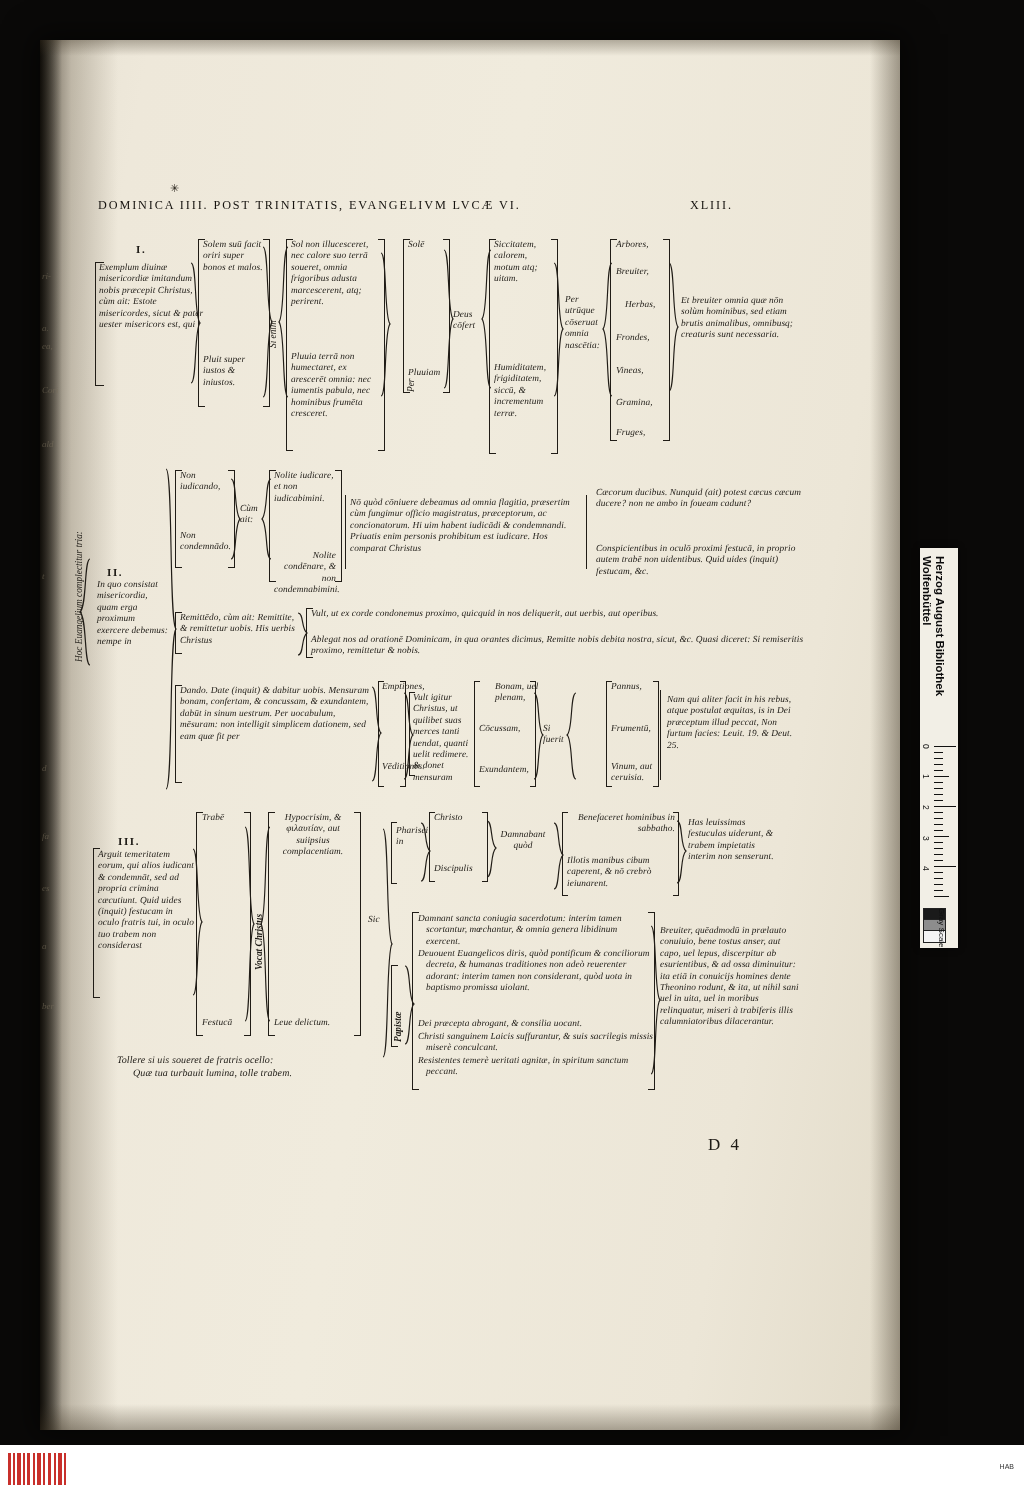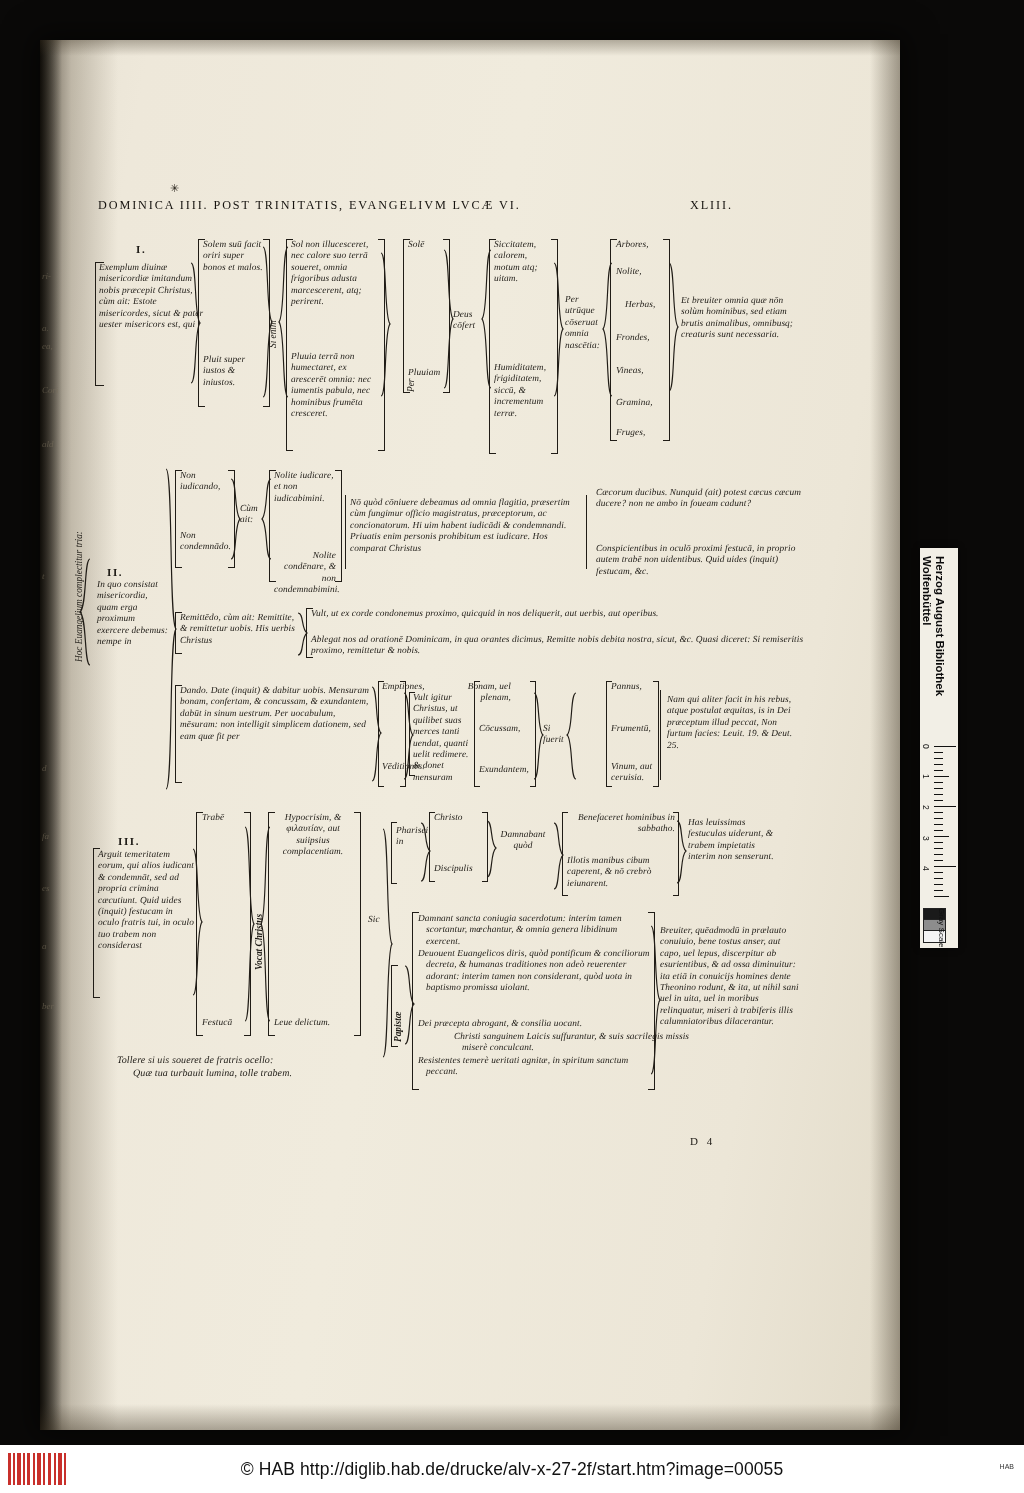--- a/index.html
+++ b/index.html
@@ -38,22 +38,22 @@
   .rom{font-style:normal;}
   .ctr{text-align:center;}
 
   #headline{position:absolute;left:98px;top:198px;width:620px;
       font-style:normal;font-size:12.2px;letter-spacing:1.9px;color:#16130f;
       font-family:"Liberation Serif",serif;white-space:nowrap;}
   #headfolio{position:absolute;left:690px;top:198px;font-style:normal;
       font-size:12.2px;letter-spacing:1.9px;color:#16130f;}
   #asterisk{position:absolute;left:170px;top:182px;font-size:11px;color:#2a251c;}
 
-  #sig{position:absolute;left:690px;top:1135px;font-style:normal;
-      font-size:11px;letter-spacing:3px;color:#1d1a15;}
+  #sig{position:absolute;left:708px;top:1135px;font-style:normal;
+      font-size:17px;letter-spacing:3px;color:#1d1a15;}
 
   
   .brk{position:absolute;border:1.15px solid #201c16;}
   .brk.left{border-right:none;}    
   .brk.right{border-left:none;}    
   .vline{position:absolute;width:0;border-left:1.15px solid #201c16;}
 
   
   .rot{position:absolute;transform-origin:0 0;transform:rotate(-90deg);
        white-space:nowrap;color:#1d1a15;font-style:italic;font-size:9.3px;}
@@ -178,21 +178,21 @@
   <path d="M1 1 C7 1 4 61 10 67 C4 73 7 134 1 134" fill="none" stroke="#201c16" stroke-width="1.15"></path>
 </svg>
 <div class="tx" style="left:565px;top:295px;width:42px;">Per utrūque cōseruat omnia nascētia:</div>
 <svg style="position:absolute;left:602px;top:262px;" width="11" height="135">
   <path d="M10 1 C4 1 7 61 1 67 C7 73 4 134 10 134" fill="none" stroke="#201c16" stroke-width="1.15"></path>
 </svg>
 
 <div class="brk left" style="left:610px;top:239px;width:6px;height:200px;"></div>
 <div class="brk right" style="left:663px;top:239px;width:6px;height:200px;"></div>
 <div class="tx" style="left:616px;top:240px;">Arbores,</div>
-<div class="tx" style="left:616px;top:267px;">Nolite,</div>
+<div class="tx" style="left:616px;top:267px;">Breuiter,</div>
 <div class="tx" style="left:616px;top:300px;margin-left:9px;">Herbas,</div>
 <div class="tx" style="left:616px;top:333px;">Frondes,</div>
 <div class="tx" style="left:616px;top:366px;">Vineas,</div>
 <div class="tx" style="left:616px;top:398px;">Gramina,</div>
 <div class="tx" style="left:616px;top:428px;">Fruges,</div>
 
 <svg style="position:absolute;left:668px;top:262px;" width="11" height="130">
   <path d="M1 1 C7 1 4 59 10 65 C4 71 7 129 1 129" fill="none" stroke="#201c16" stroke-width="1.15"></path>
 </svg>
 <div class="tx" style="left:681px;top:296px;width:124px;">Et breuiter omnia quæ nōn solùm hominibus, sed etiam brutis animalibus, omnibusq; creaturis sunt necessaria.</div>
@@ -249,21 +249,21 @@
 <div class="tx" style="left:382px;top:762px;width:22px;">Vēditiones.</div>
 
 <svg style="position:absolute;left:403px;top:692px;" width="11" height="88">
   <path d="M1 1 C7 1 4 39 10 43 C4 47 7 87 1 87" fill="none" stroke="#201c16" stroke-width="1.15"></path>
 </svg>
 <div class="brk left" style="left:409px;top:692px;width:5px;height:82px;"></div>
 <div class="tx" style="left:413px;top:693px;width:58px;">Vult igitur Christus, ut quilibet suas merces tanti uendat, quanti uelit redimere. &amp; donet mensuram</div>
 
 <div class="brk left" style="left:474px;top:681px;width:5px;height:104px;"></div>
 <div class="brk right" style="left:530px;top:681px;width:5px;height:104px;"></div>
-<div class="tx" style="left:459px;top:682px;width:52px;text-align:right;">Bonam, uel plenam,</div>
+<div class="tx" style="left:495px;top:682px;width:52px;">Bonam, uel plenam,</div>
 <div class="tx" style="left:479px;top:724px;width:52px;">Cōcussam,</div>
 <div class="tx" style="left:479px;top:765px;width:52px;">Exundantem,</div>
 
 <svg style="position:absolute;left:533px;top:692px;" width="11" height="88">
   <path d="M1 1 C7 1 4 39 10 43 C4 47 7 87 1 87" fill="none" stroke="#201c16" stroke-width="1.15"></path>
 </svg>
 <div class="tx" style="left:543px;top:724px;width:22px;">Si fuerit</div>
 <svg style="position:absolute;left:566px;top:692px;" width="11" height="88">
   <path d="M10 1 C4 1 7 39 1 43 C7 47 4 87 10 87" fill="none" stroke="#201c16" stroke-width="1.15"></path>
 </svg>
@@ -339,21 +339,21 @@
 <div class="rot bold" style="left:393px;top:1042px;">Papistæ</div>
 <svg style="position:absolute;left:404px;top:965px;" width="11" height="80">
   <path d="M1 1 C7 1 4 35 10 39 C4 43 7 79 1 79" fill="none" stroke="#201c16" stroke-width="1.15"></path>
 </svg>
 
 <div class="brk left" style="left:412px;top:912px;width:6px;height:176px;"></div>
 <div class="brk right" style="left:648px;top:912px;width:6px;height:176px;"></div>
 <div class="tx" style="left:418px;top:914px;width:228px;text-indent:-8px;padding-left:8px;">Damnant sancta coniugia sacerdotum: interim tamen scortantur, mœchantur, &amp; omnia genera libidinum exercent.</div>
 <div class="tx" style="left:418px;top:949px;width:228px;text-indent:-8px;padding-left:8px;">Deuouent Euangelicos diris, quòd pontificum &amp; conciliorum decreta, &amp; humanas traditiones non adeò reuerenter adorant: interim tamen non considerant, quòd uota in baptismo promissa uiolant.</div>
 <div class="tx" style="left:418px;top:1019px;width:228px;text-indent:-8px;padding-left:8px;">Dei præcepta abrogant, &amp; consilia uocant.</div>
-<div class="tx" style="left:418px;top:1032px;width:228px;text-indent:-8px;padding-left:8px;margin-left:36px;">Christi sanguinem Laicis suffurantur, &amp; suis sacrilegis missis miserè conculcant.</div>
+<div class="tx" style="left:418px;top:1032px;width:228px;text-indent:-8px;padding-left:8px;">Christi sanguinem Laicis suffurantur, &amp; suis sacrilegis missis miserè conculcant.</div>
 <div class="tx" style="left:418px;top:1056px;width:228px;text-indent:-8px;padding-left:8px;">Resistentes temerè ueritati agnitæ, in spiritum sanctum peccant.</div>
 
 <svg style="position:absolute;left:650px;top:925px;" width="11" height="150">
   <path d="M1 1 C7 1 4 70 10 75 C4 80 7 149 1 149" fill="none" stroke="#201c16" stroke-width="1.15"></path>
 </svg>
 <div class="tx" style="left:660px;top:926px;width:142px;">Breuiter, quēadmodū in prælauto conuiuio, bene tostus anser, aut capo, uel lepus, discerpitur ab esurientibus, &amp; ad ossa diminuitur: ita etiā in conuicijs homines dente Theonino rodunt, &amp; ita, ut nihil sani uel in uita, uel in moribus relinquatur, miseri à trabiferis illis calumniatoribus dilacerantur.</div>
 
 <div class="tx" style="left:117px;top:1055px;font-size:10px;">Tollere si uis soueret de fratris ocello:</div>
 <div class="tx" style="left:133px;top:1068px;font-size:10px;">Quæ tua turbauit lumina, tolle trabem.</div>
 
@@ -413,15 +413,14 @@
       <i style="left:15px;width:2px;"></i>
     <i style="left:19px;width:3px;"></i>
       <i style="left:25px;width:2px;"></i>
     <i style="left:29px;width:4px;"></i>
       <i style="left:35px;width:2px;"></i>
     <i style="left:40px;width:3px;"></i>
       <i style="left:46px;width:2px;"></i>
     <i style="left:50px;width:4px;"></i>
       <i style="left:56px;width:2px;"></i>
   </div>
-  <div id="credit">© HAB http://diglib.hab.de/drucke/alv-x-27-2f/start.htm?image=00055</div>
   <div id="cornercode">HAB</div>
 </div>
 
 </body></html>

